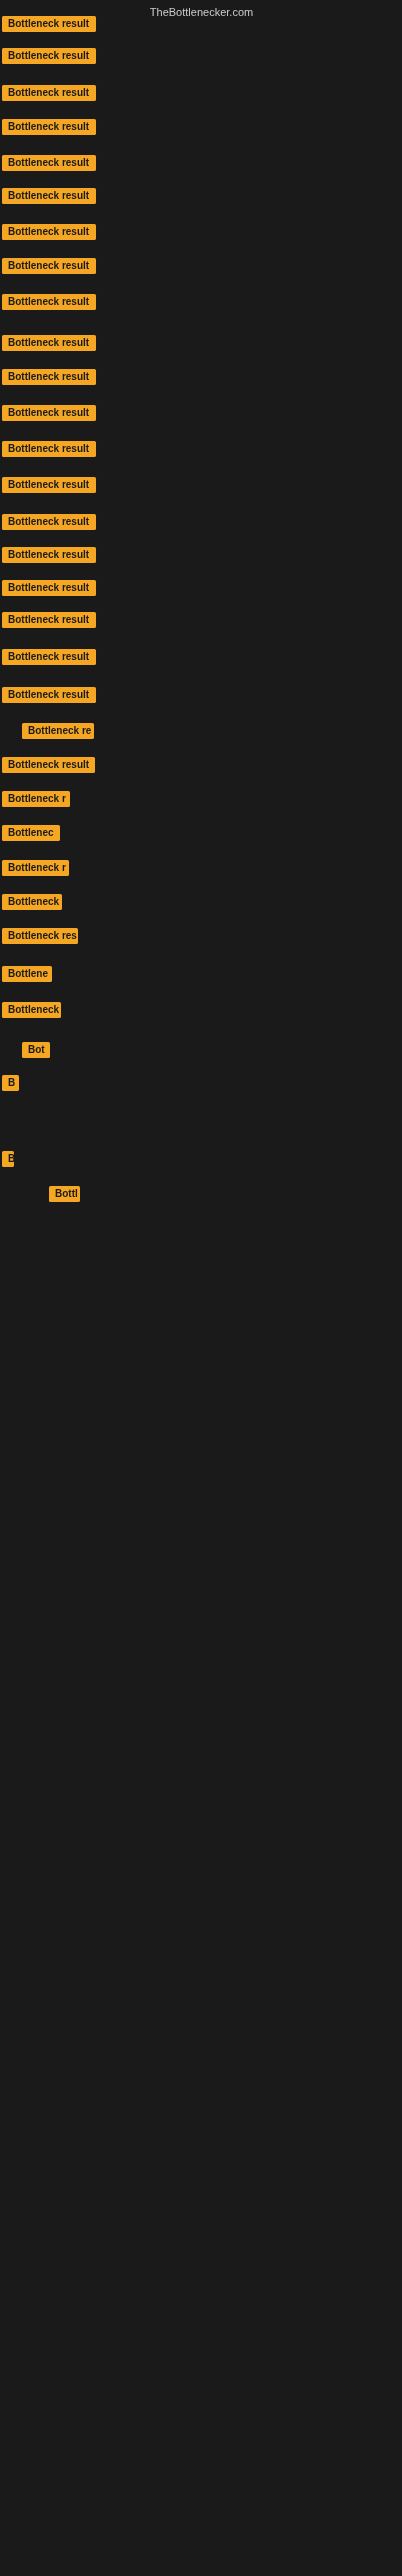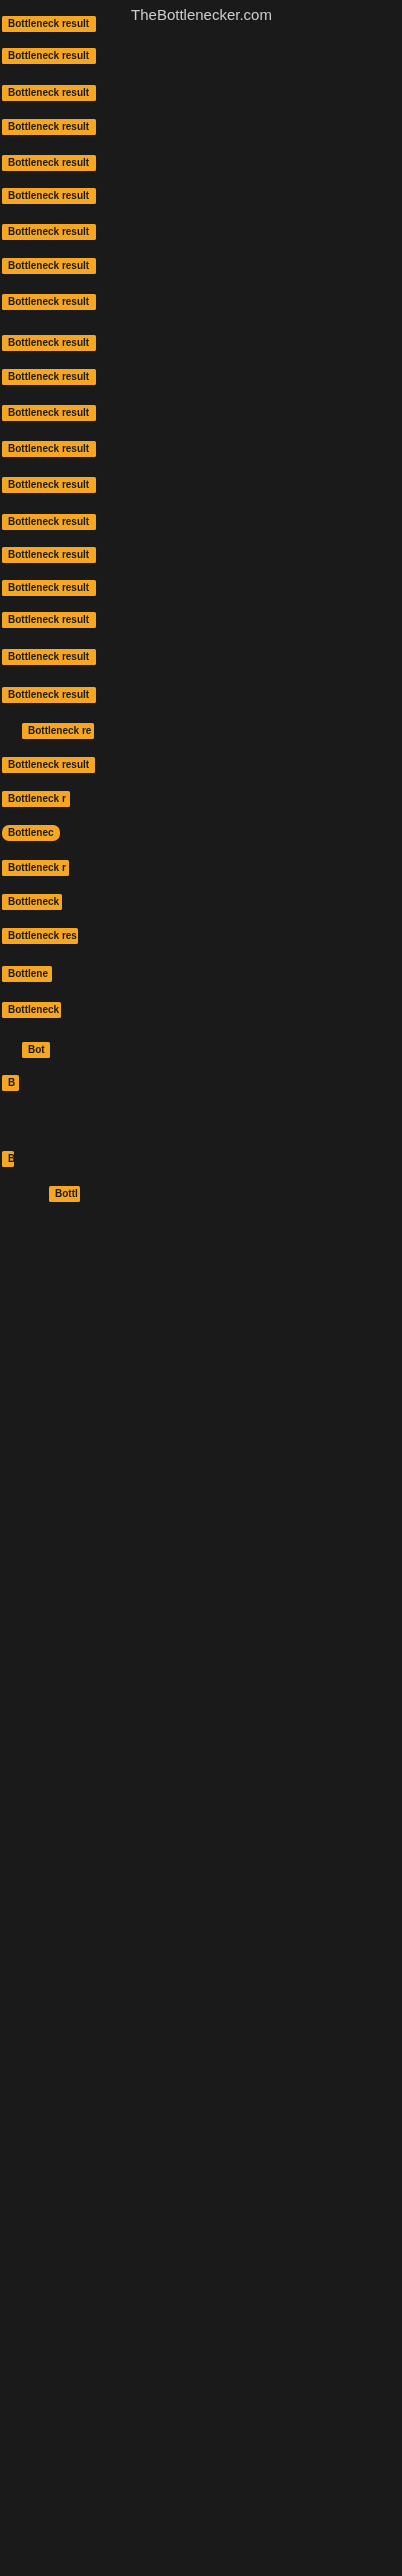--- a/index.html
+++ b/index.html
@@ -9,21 +9,21 @@
     }
     body {
       background-color: #1a1a1a;
       width: 403px;
       min-height: 2576px;
       font-family: Arial, sans-serif;
       position: relative;
     }
     .site-title {
       color: #cccccc;
-      font-size: 15px;
+      font-size: 11px;
       text-align: center;
       padding: 6.4px 0 3.2px 0;
     }
     .bottleneck-badge {
       display: inline-block;
       background-color: #f5a623;
       color: #1a1a1a;
       font-size: 10px;
       font-weight: bold;
       padding: 2.4px 6.4px;
@@ -54,21 +54,21 @@
       <div style="position: absolute; top: 477px; left: 1.6px;"><span class="bottleneck-badge" style="max-width: 97px;">Bottleneck result</span></div>
       <div style="position: absolute; top: 514px; left: 1.6px;"><span class="bottleneck-badge" style="max-width: 97px;">Bottleneck result</span></div>
       <div style="position: absolute; top: 547px; left: 1.6px;"><span class="bottleneck-badge" style="max-width: 97px;">Bottleneck result</span></div>
       <div style="position: absolute; top: 580px; left: 1.6px;"><span class="bottleneck-badge" style="max-width: 97px;">Bottleneck result</span></div>
       <div style="position: absolute; top: 612px; left: 1.6px;"><span class="bottleneck-badge" style="max-width: 97px;">Bottleneck result</span></div>
       <div style="position: absolute; top: 649px; left: 1.6px;"><span class="bottleneck-badge" style="max-width: 97px;">Bottleneck result</span></div>
       <div style="position: absolute; top: 687px; left: 1.6px;"><span class="bottleneck-badge" style="max-width: 97px;">Bottleneck result</span></div>
       <div style="position: absolute; top: 723px; left: 1.6px; padding-left: 20px;"><span class="bottleneck-badge" style="max-width: 72px;">Bottleneck re</span></div>
       <div style="position: absolute; top: 757px; left: 1.6px;"><span class="bottleneck-badge" style="max-width: 93px;">Bottleneck result</span></div>
       <div style="position: absolute; top: 791px; left: 1.6px;"><span class="bottleneck-badge" style="max-width: 68px;">Bottleneck r</span></div>
-      <div style="position: absolute; top: 825px; left: 1.6px;"><span class="bottleneck-badge" style="max-width: 58px; border-radius: 7px;">Bottlenec</span></div>
+      <div style="position: absolute; top: 825px; left: 1.6px;"><span class="bottleneck-badge" style="max-width: 58px;">Bottlenec</span></div>
       <div style="position: absolute; top: 860px; left: 1.6px;"><span class="bottleneck-badge" style="max-width: 67px;">Bottleneck r</span></div>
       <div style="position: absolute; top: 894px; left: 1.6px;"><span class="bottleneck-badge" style="max-width: 60px;">Bottleneck</span></div>
       <div style="position: absolute; top: 928px; left: 1.6px;"><span class="bottleneck-badge" style="max-width: 76px;">Bottleneck res</span></div>
       <div style="position: absolute; top: 966px; left: 1.6px; text-align: right;"><span class="bottleneck-badge" style="max-width: 50px;">Bottlene</span></div>
       <div style="position: absolute; top: 1002px; left: 1.6px;"><span class="bottleneck-badge" style="max-width: 59px;">Bottleneck</span></div>
       <div style="position: absolute; top: 1042px; left: 1.6px;"><span class="bottleneck-badge" style="max-width: 28px; margin-left: 20px;">Bot</span></div>
       <div style="position: absolute; top: 1075px; left: 1.6px;"><span class="bottleneck-badge" style="max-width: 17.7px;">B</span></div>
       <div style="position: absolute; top: 1151px; left: 1.6px;"><span class="bottleneck-badge" style="max-width: 11.3px;">B</span></div>
       <div style="position: absolute; top: 1186px; left: 1.6px; padding-left: 47px;"><span class="bottleneck-badge" style="max-width: 31px;">Bottl</span></div>
     </div>

